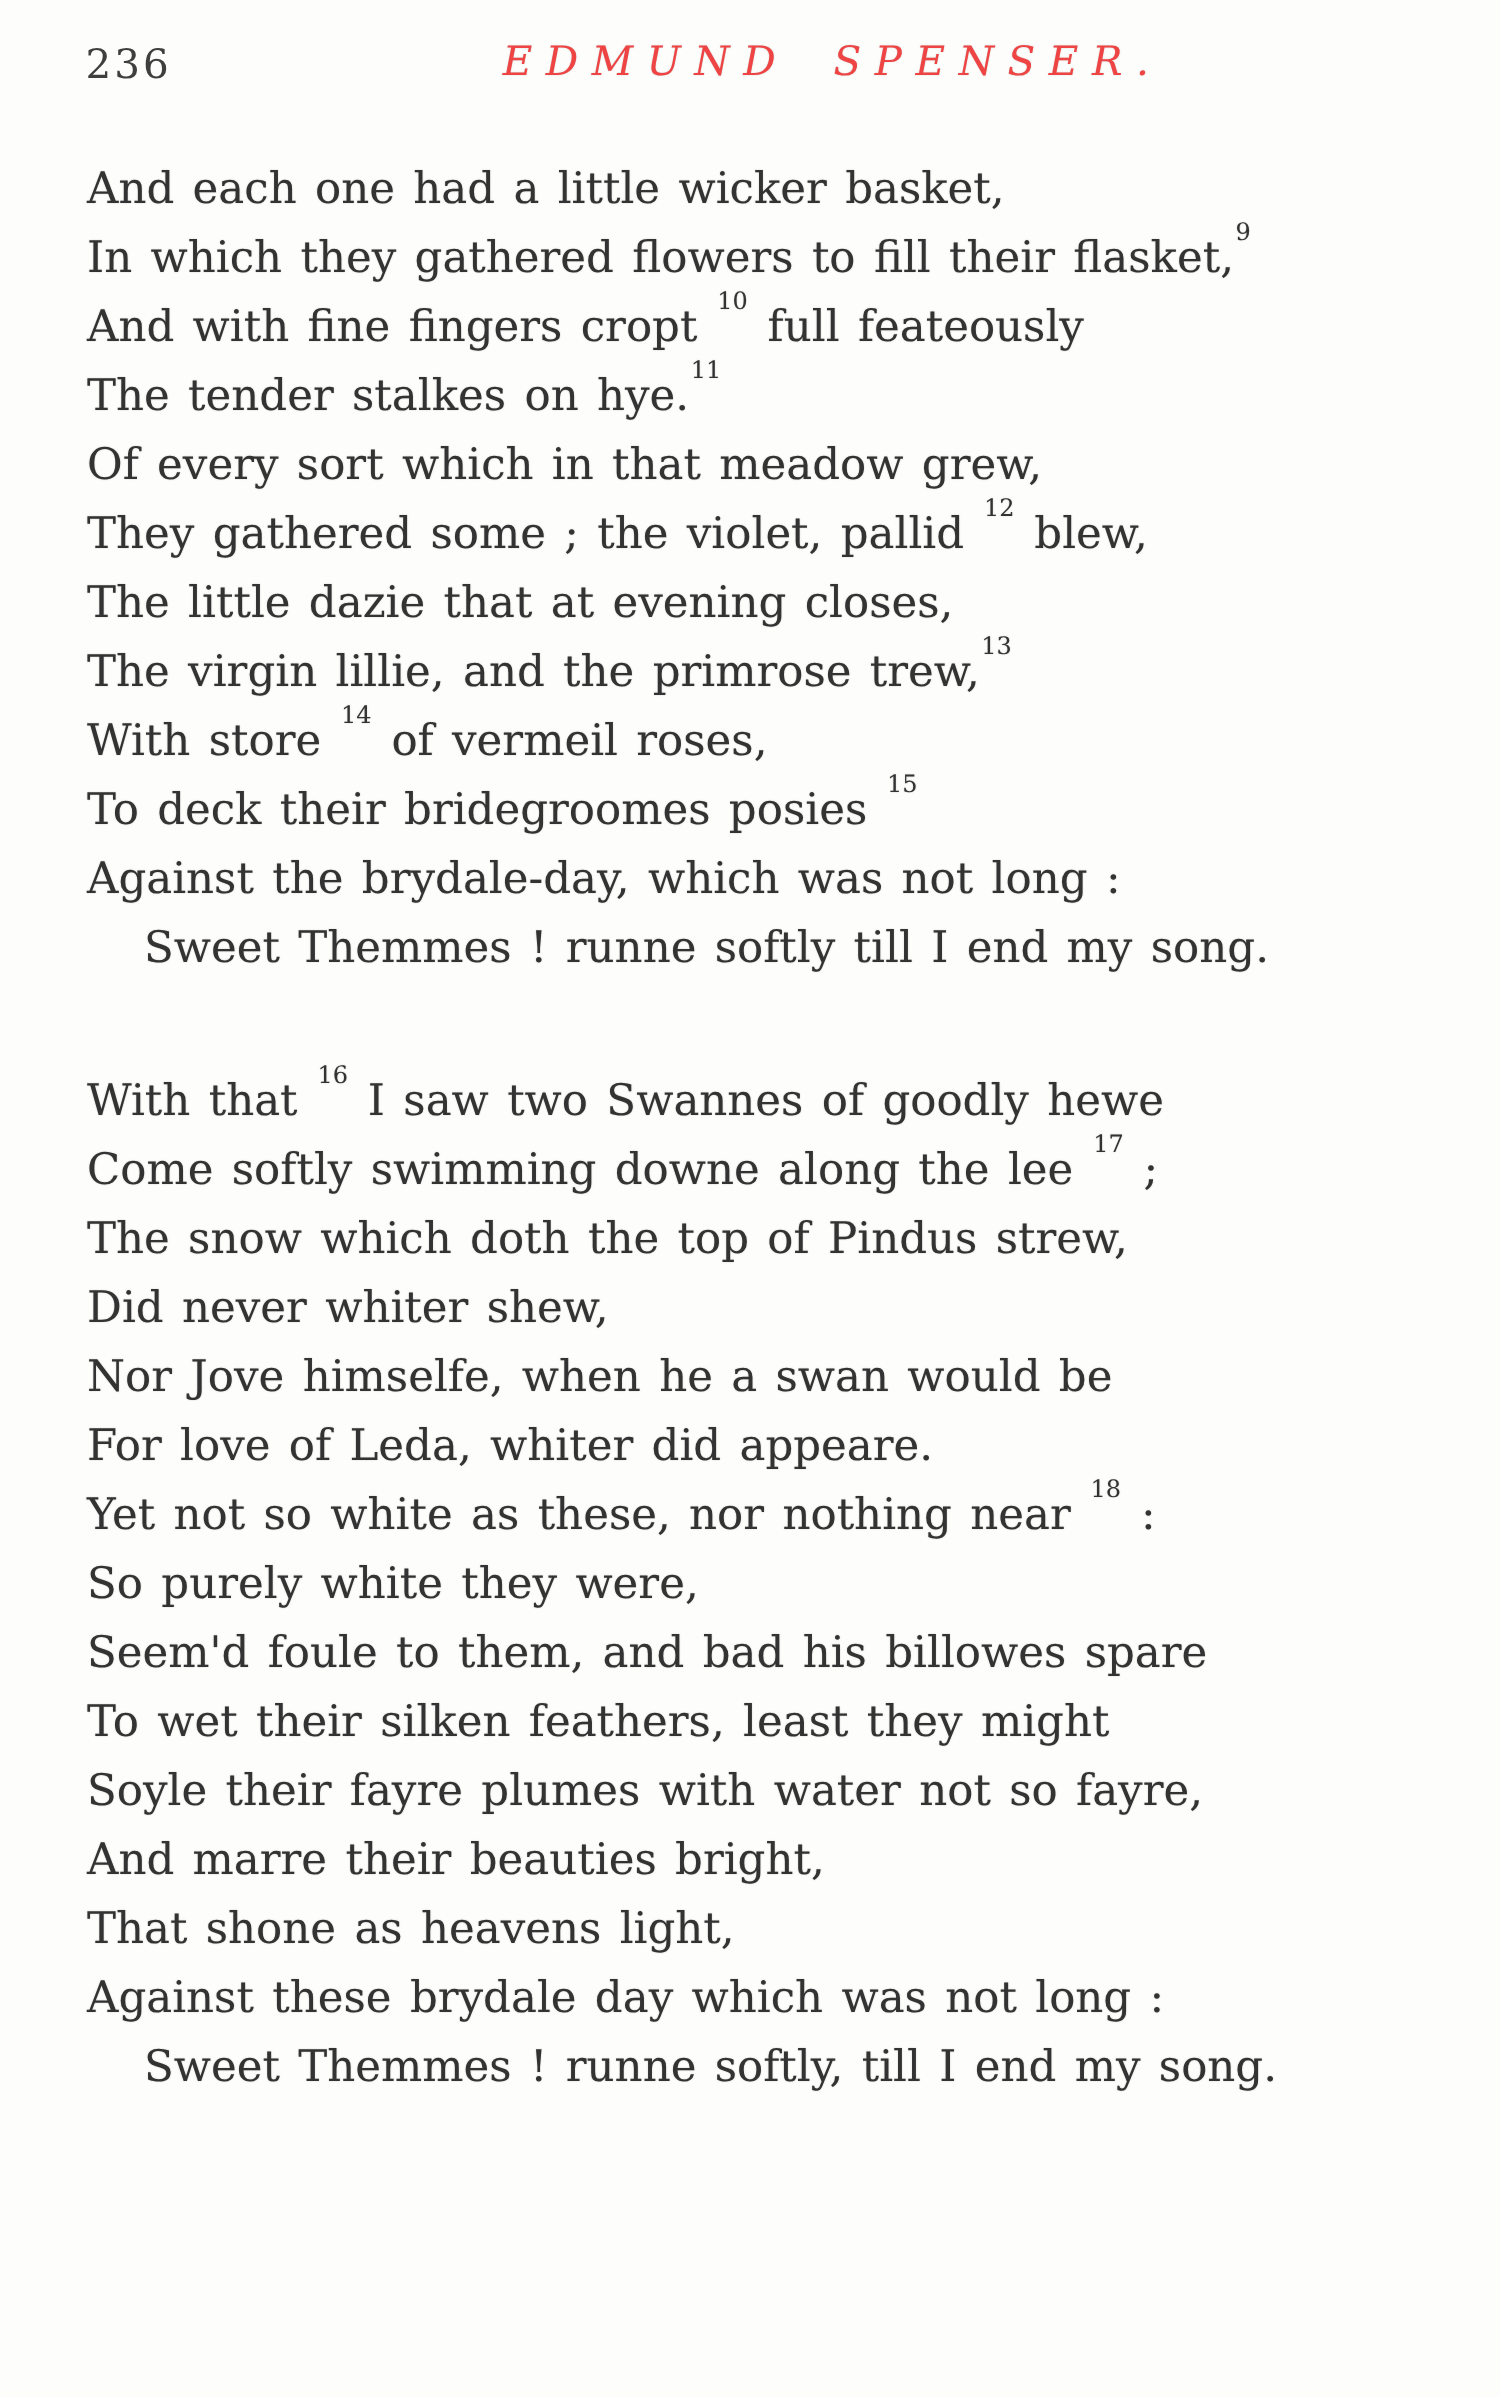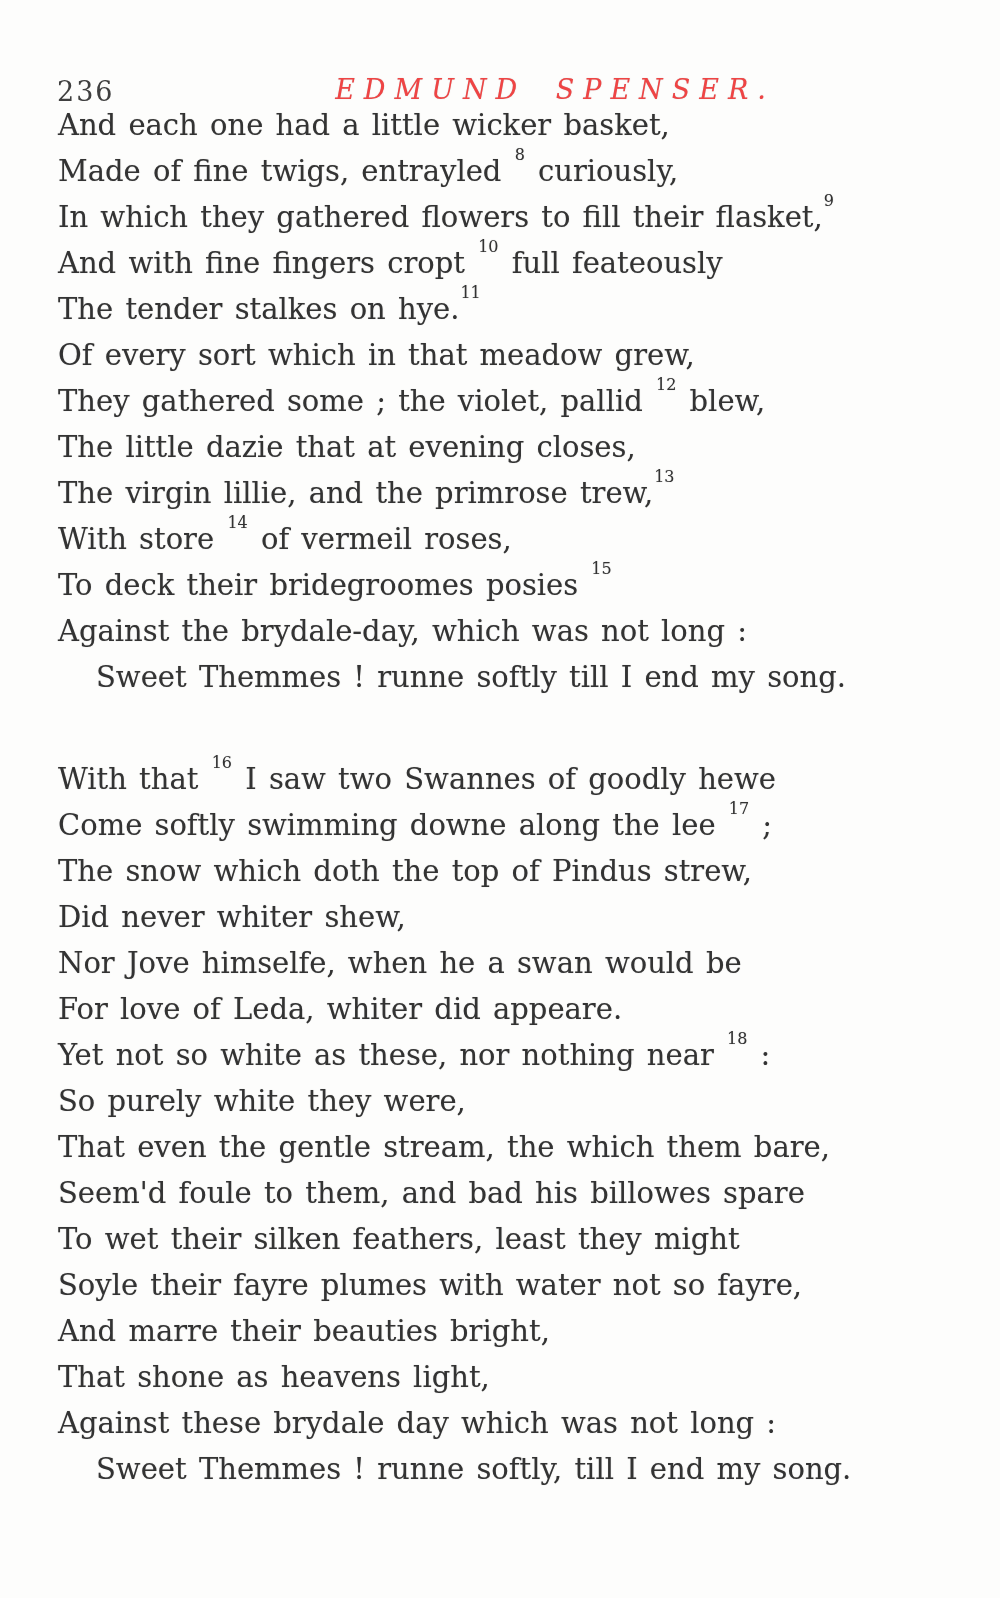--- a/index.html
+++ b/index.html
@@ -16,21 +16,20 @@
     font-family: "DejaVu Serif", serif;
     background: #fdfdfc;
     color: #333333;
   }
   .page-header {
     position: absolute;
     top: 26px;
     left: 0;
     width: 100%;
     height: 40px;
-    margin-top: 48px;
   }
   .page-number {
     position: absolute;
     left: 57px;
     top: 2px;
     font-size: 27px;
     color: #3f3f3f;
     letter-spacing: 2px;
   }
   .running-title {
@@ -78,21 +77,20 @@
 <body>
 
 <div class="page" style="background: rgb(253, 253, 252); color: rgb(51, 51, 51);">
   <div class="page-header">
     <span class="page-number">236</span>
     <span class="running-title" style="color: #ef4444;">EDMUND SPENSER.</span>
   </div>
   <div class="poem">
       <div class="stanza">
         <div class="line"><span>And each one had a little wicker basket,</span></div>
-        <div class="line"><span>Made of fine twigs, entrayled </span><sup>8</sup><span> curiously,</span></div>
         <div class="line"><span>In which they gathered flowers to fill their flasket,</span><sup>9</sup></div>
         <div class="line"><span>And with fine fingers cropt </span><sup>10</sup><span> full feateously</span></div>
         <div class="line"><span>The tender stalkes on hye.</span><sup>11</sup></div>
         <div class="line"><span>Of every sort which in that meadow grew,</span></div>
         <div class="line"><span>They gathered some ; the violet, pallid </span><sup>12</sup><span> blew,</span></div>
         <div class="line"><span>The little dazie that at evening closes,</span></div>
         <div class="line"><span>The virgin lillie, and the primrose trew,</span><sup>13</sup></div>
         <div class="line"><span>With store </span><sup>14</sup><span> of vermeil roses,</span></div>
         <div class="line"><span>To deck their bridegroomes posies </span><sup>15</sup></div>
         <div class="line"><span>Against the brydale-day, which was not long :</span></div>
@@ -100,21 +98,20 @@
       </div>
       <div class="stanza">
         <div class="line"><span>With that </span><sup>16</sup><span> I saw two Swannes of goodly hewe</span></div>
         <div class="line"><span>Come softly swimming downe along the lee </span><sup>17</sup><span> ;</span></div>
         <div class="line"><span>The snow which doth the top of Pindus strew,</span></div>
         <div class="line"><span>Did never whiter shew,</span></div>
         <div class="line"><span>Nor Jove himselfe, when he a swan would be</span></div>
         <div class="line"><span>For love of Leda, whiter did appeare.</span></div>
         <div class="line"><span>Yet not so white as these, nor nothing near </span><sup>18</sup><span> :</span></div>
         <div class="line"><span>So purely white they were,</span></div>
-        <div class="line"><span>That even the gentle stream, the which them bare,</span></div>
         <div class="line"><span>Seem'd foule to them, and bad his billowes spare</span></div>
         <div class="line"><span>To wet their silken feathers, least they might</span></div>
         <div class="line"><span>Soyle their fayre plumes with water not so fayre,</span></div>
         <div class="line"><span>And marre their beauties bright,</span></div>
         <div class="line"><span>That shone as heavens light,</span></div>
         <div class="line"><span>Against these brydale day which was not long :</span></div>
         <div class="line indent"><span>Sweet Themmes ! runne softly, till I end my song.</span></div>
       </div>
     </div>
 </div>

